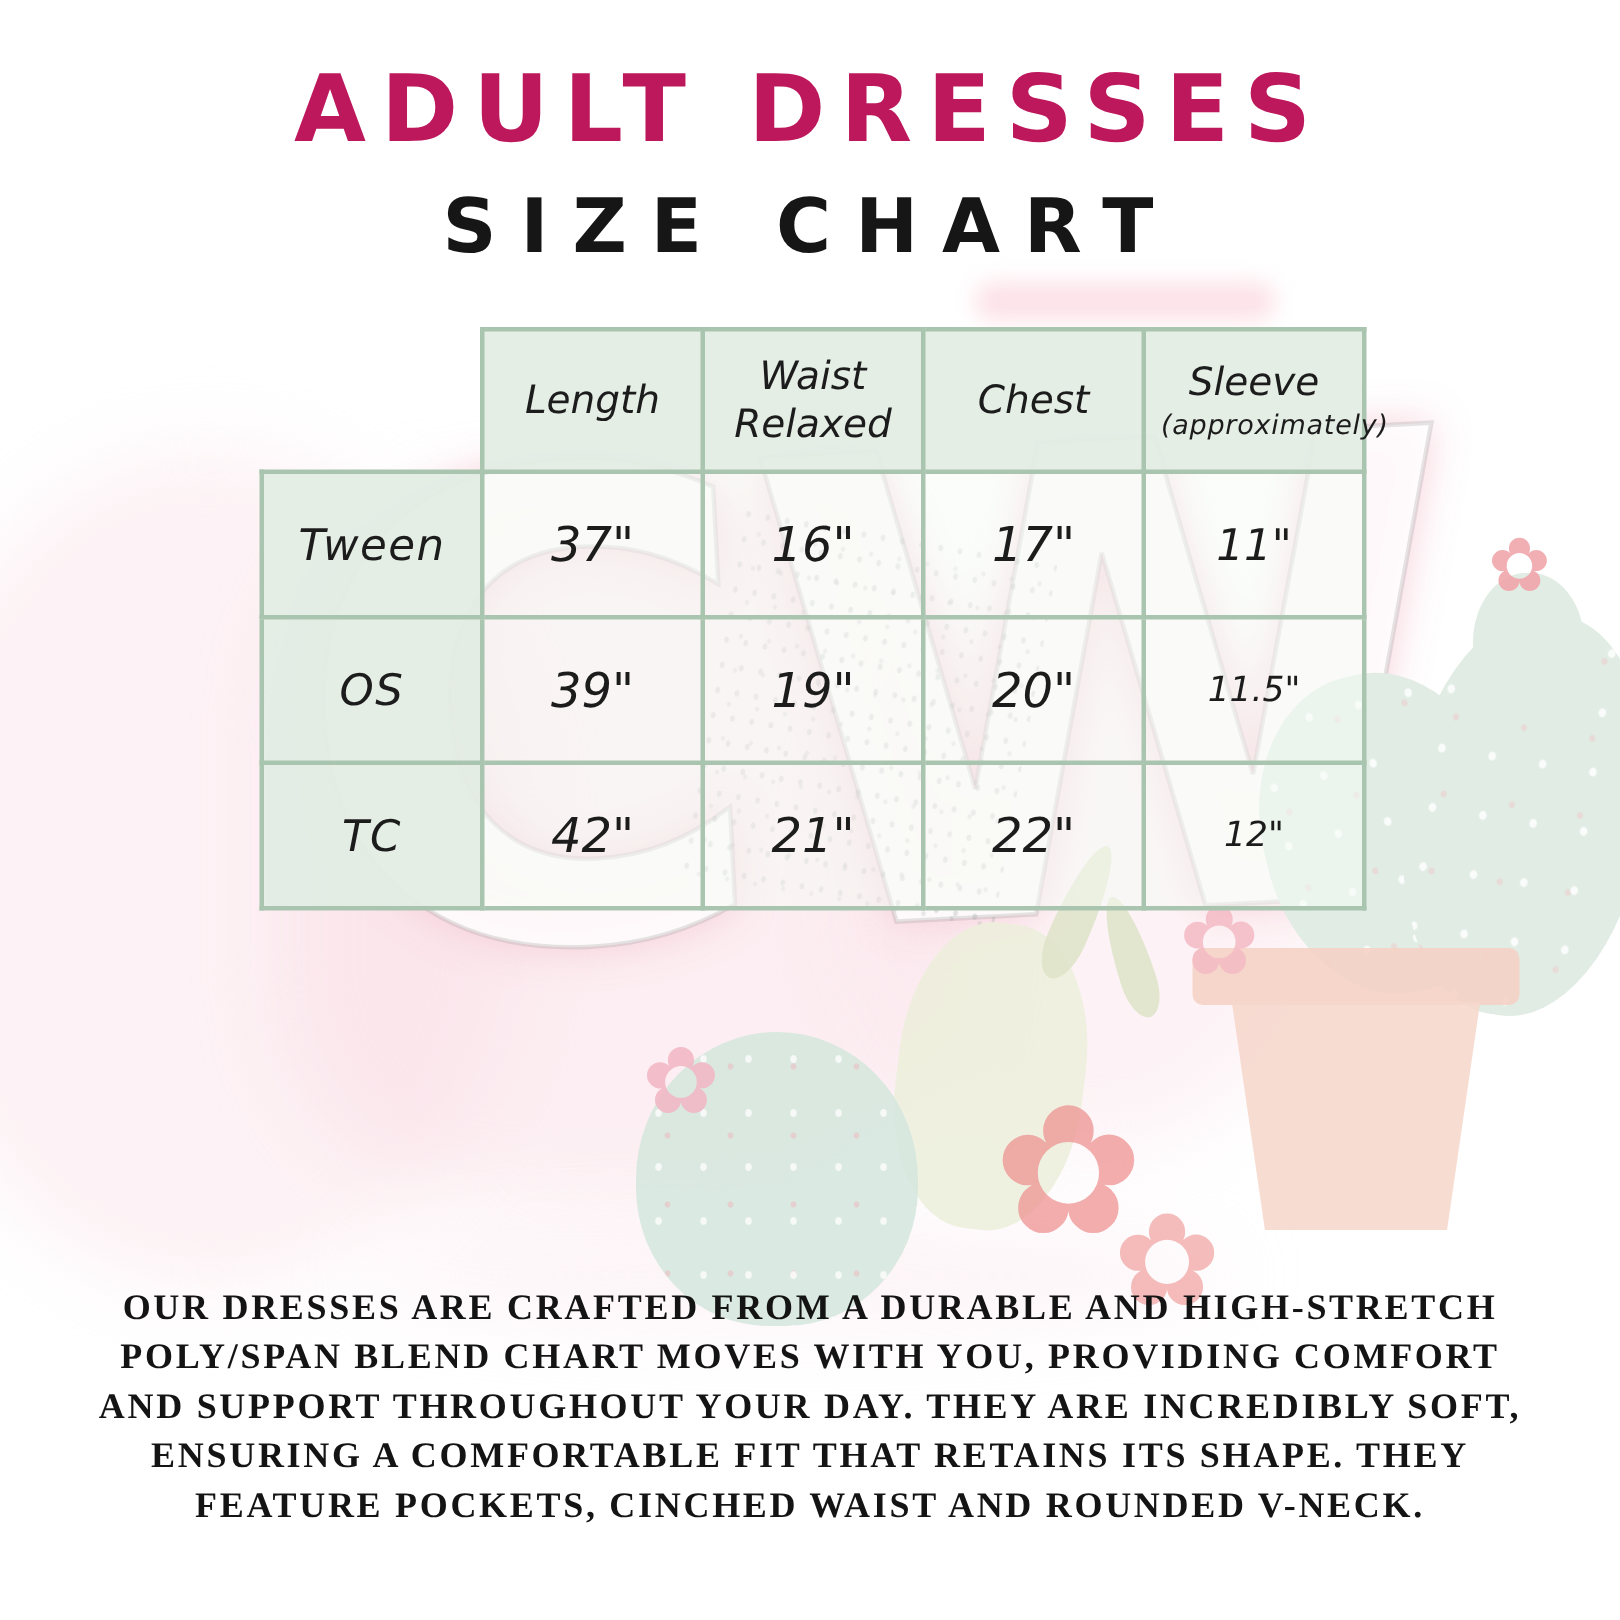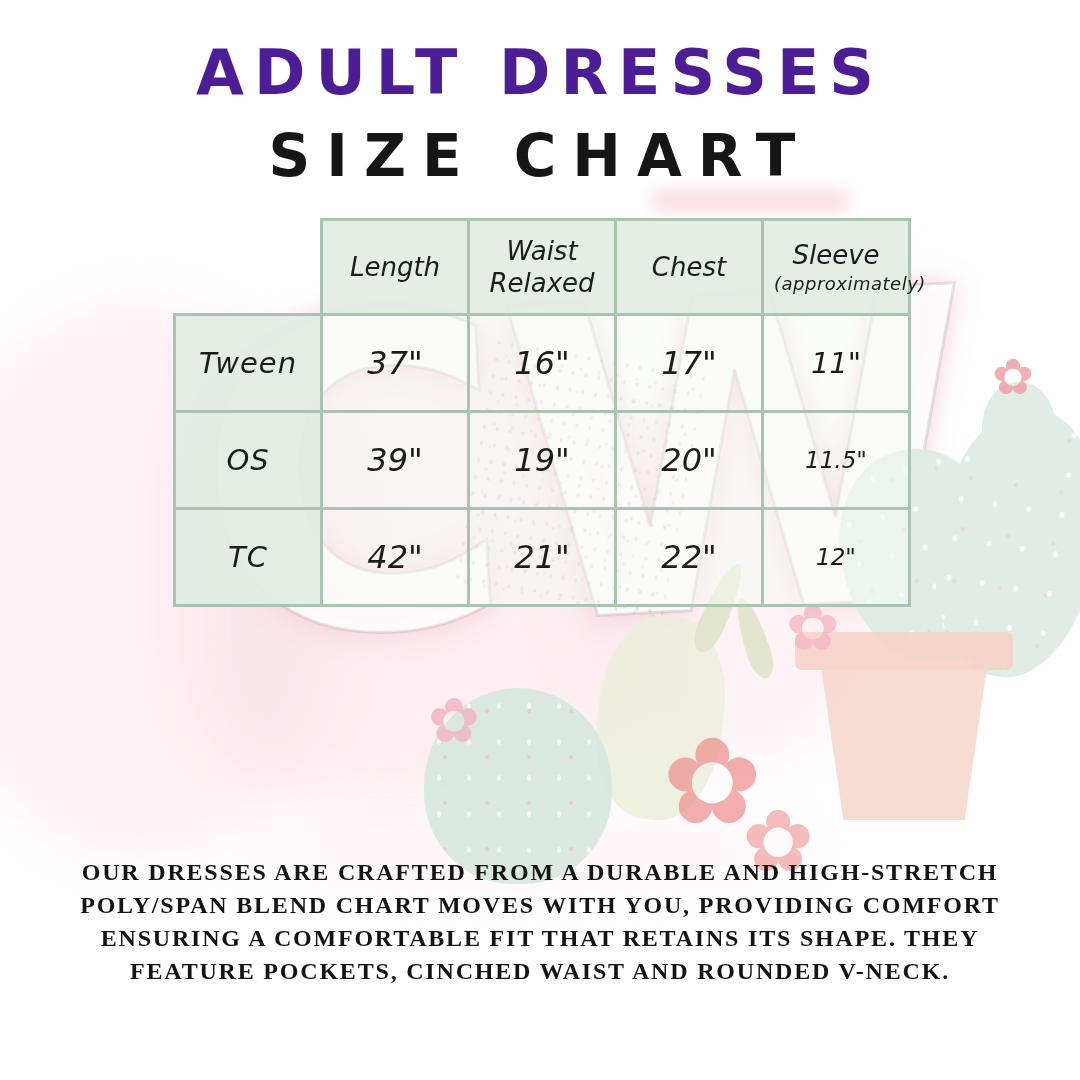--- a/index.html
+++ b/index.html
@@ -12,27 +12,27 @@
     font-family: "Liberation Sans", sans-serif;
     color: #111111;
   }
 
   
   .title-line1 {
     position: absolute; top: 36px; left: 0; right: 0;
     text-align: center;
     font-family: "DejaVu Sans", "Liberation Sans", sans-serif;
     font-size: 62px; font-weight: bold; letter-spacing: 10px;
-    color: #4c1d95;
+    color: #be185d;
   }
   .title-line2 {
     position: absolute; top: 122px; left: 0; right: 0;
     text-align: center;
     font-family: "DejaVu Sans", "Liberation Sans", sans-serif;
-    font-size: 58px; font-weight: bold; letter-spacing: 16px;
+    font-size: 50px; font-weight: bold; letter-spacing: 16px;
     color: #161616;
   }
 
   
   .decor { position: absolute; pointer-events: none; }
   .wash { border-radius: 50%; filter: blur(26px); }
   .wash-left   { left: -70px; top: 300px; width: 420px; height: 560px; background: rgba(249,222,230,0.40); }
   .wash-c      { left: 185px; top: 330px; width: 460px; height: 470px; background: rgba(248,214,224,0.42); border-radius: 32%; }
   .wash-mid    { left: 560px; top: 390px; width: 330px; height: 380px; background: rgba(250,228,236,0.45); }
   .wash-top    { left: 650px; top: 188px; width: 200px; height: 26px; background: rgba(250,202,214,0.55); filter: blur(7px); border-radius: 12px; }
@@ -206,17 +206,18 @@
           <td class="value-cell">22"</td>
           <td class="value-cell">12"</td>
         </tr>
       </tbody>
     </table>
   </div>
 
   <div class="description">
     <div class="desc-line">OUR DRESSES ARE CRAFTED FROM A DURABLE AND HIGH-STRETCH</div>
     <div class="desc-line">POLY/SPAN BLEND CHART MOVES WITH YOU, PROVIDING COMFORT</div>
+    <div class="desc-line">AND SUPPORT THROUGHOUT YOUR DAY. THEY ARE INCREDIBLY SOFT,</div>
     <div class="desc-line">ENSURING A COMFORTABLE FIT THAT RETAINS ITS SHAPE. THEY</div>
     <div class="desc-line">FEATURE POCKETS, CINCHED WAIST AND ROUNDED V-NECK.</div>
   </div>
 
 </div>
 
 </body></html>

